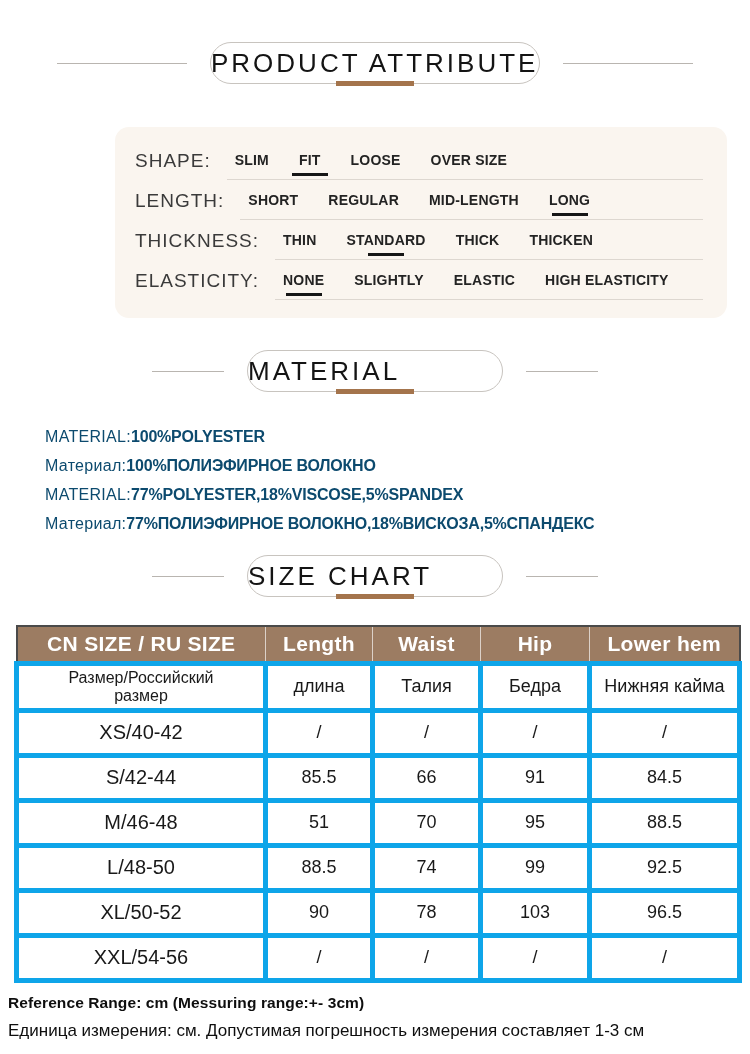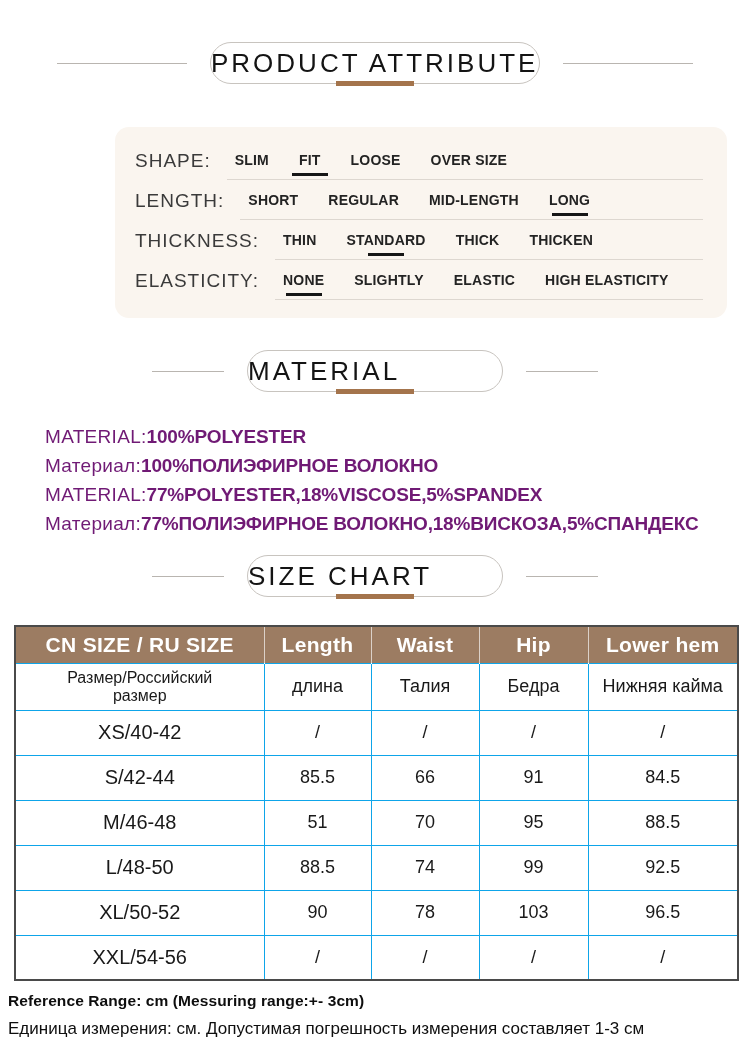--- a/index.html
+++ b/index.html
@@ -47,21 +47,21 @@
     letter-spacing:0.2px; white-space:nowrap;
   }
   .opt.selected::after {
     content:""; position:absolute; left:50%; bottom:-8px; transform:translateX(-50%);
     width:36px; height:3px; background:#161616;
   }
 
   
   .title-row.material { margin-top:32px; }
   .material-lines { margin:30px 0 0 45px; }
-  .mline { font-size:19px; line-height:29px; color:#701a75; }
+  .mline { font-size:16px; line-height:29px; color:#0c4a6e; }
   .ml-label { font-weight:400; letter-spacing:0.3px; }
   .ml-value { font-weight:700; letter-spacing:-0.2px; }
 
   
   .title-row.sizechart { margin-top:17px; }
   table.size-table {
     border-collapse:collapse; table-layout:fixed;
     width:723px; margin:28px 0 0 14px;
     border:2px solid #4a4a4a;
   }
@@ -70,21 +70,21 @@
   .size-table col:nth-child(3){width:108px}
   .size-table col:nth-child(4){width:109px}
   .size-table col:nth-child(5){width:150px}
   .size-table th {
     background:var(--thead,#9c7c62); color:#fff; font-size:21px; font-weight:700;
     height:37px; text-align:center; border-left:1px solid rgba(255,255,255,.65);
     letter-spacing:0.3px;
   }
   .size-table th:first-child { border-left:none; }
   .size-table td {
-    border:1px solid #0ea5e9; text-align:center; color:#191919; background:#fff;
+    border:5px solid #0ea5e9; text-align:center; color:#191919; background:#fff;
   }
   .size-table tr.subhead td { height:47px; font-size:18px; }
   .size-table tr.subhead td:first-child { font-size:16px; line-height:18px; }
   .size-table tr.subhead td:first-child span { display:inline-block; max-width:180px; }
   .size-table tr.datarow td { height:45px; font-size:18px; }
   .size-table tr.datarow td.size-cell { font-size:20px; }
 
   
   .footer { margin:11px 0 0 8px; }
   .footer-line1 { font-size:15.5px; font-weight:700; color:#0e0e0e; letter-spacing:0.1px; }

